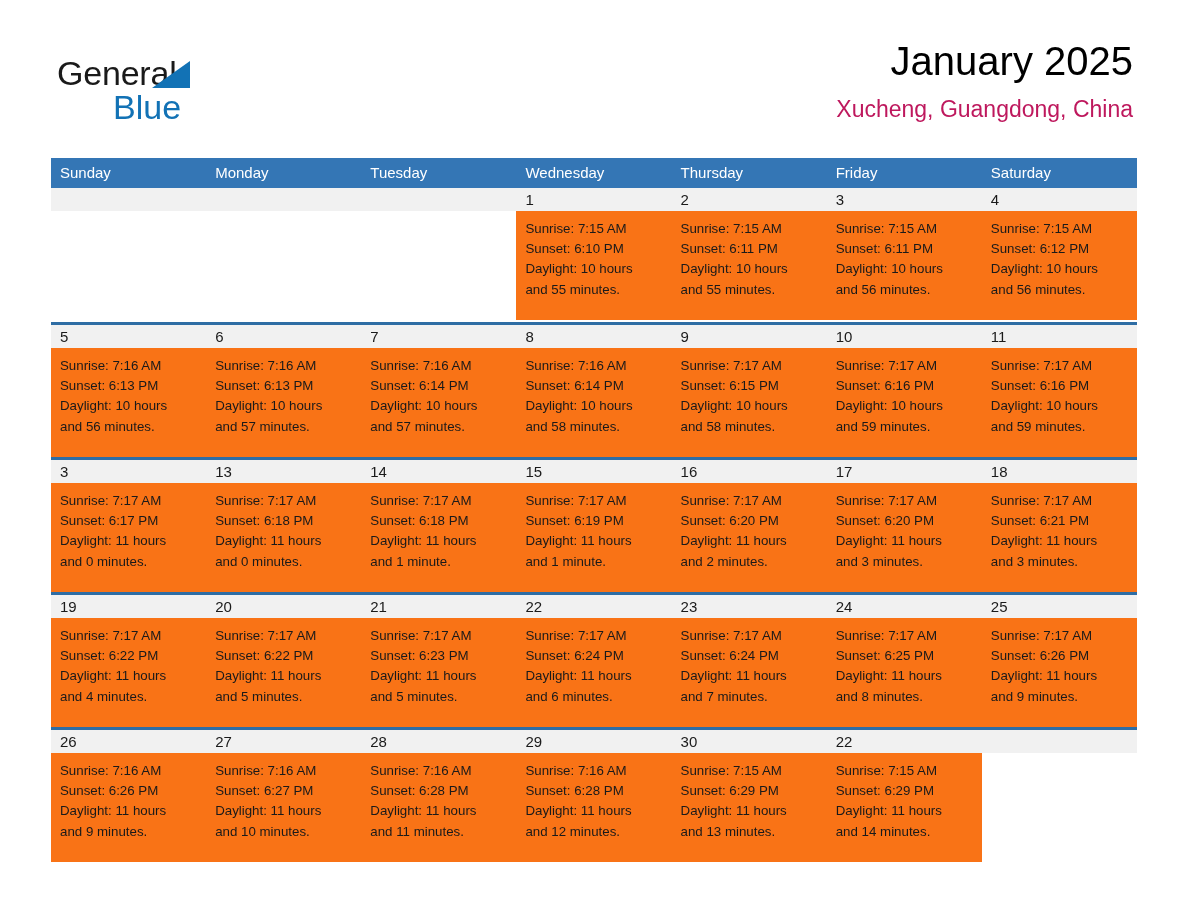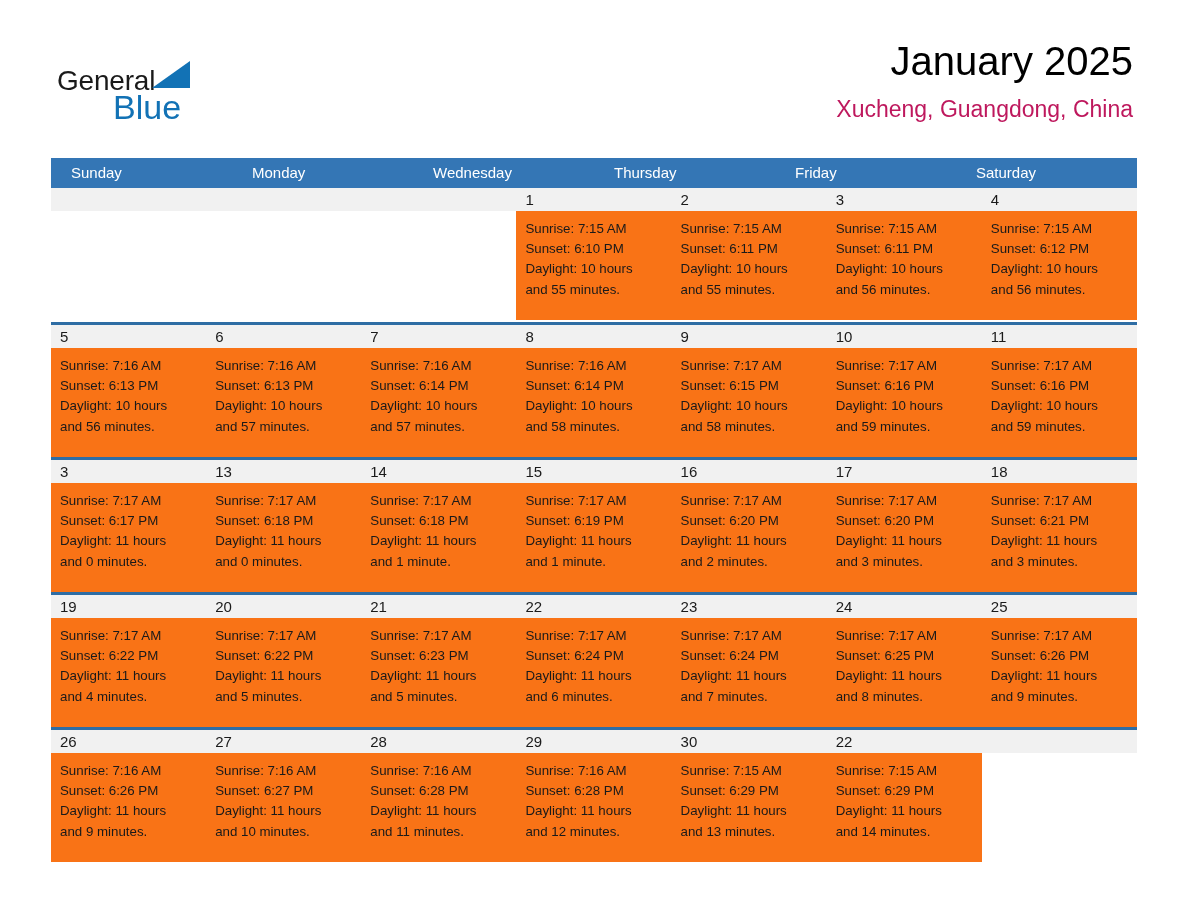--- a/index.html
+++ b/index.html
@@ -33,22 +33,22 @@
   .logo {
     position: absolute;
     left: 57px;
     top: 54px;
     width: 260px;
     height: 72px;
   }
   .logo-general {
     position: absolute;
     left: 0;
-    top: 8px;
-    font-size: 28px;
+    top: 0;
+    font-size: 34px;
     line-height: 38px;
     color: #1a1a1a;
     letter-spacing: -0.2px;
     font-weight: 400;
   }
   .logo-triangle {
     position: absolute;
     left: 95px;
     top: 7px;
     width: 0;
@@ -98,21 +98,21 @@
     display: flex;
     width: 1086px;
     height: 30px;
     background: #3476b5;
   }
   .weekday-cell {
     flex: 1 1 0;
     color: #ffffff;
     font-size: 15px;
     line-height: 30px;
-    padding-left: 20px;
+    padding-left: 9px;
     box-sizing: border-box;
     white-space: nowrap;
     overflow: hidden;
   }
 
   .week-row {
     display: flex;
     width: 1086px;
     height: 135px;
     border-top: 3px solid #2e6da4;
@@ -174,20 +174,21 @@
     <div class="title-block">
       <div class="month-title">January 2025</div>
       <div class="location-title">Xucheng, Guangdong, China</div>
     </div>
   </div>
 
   <div class="calendar">
     <div class="weekday-row" id="weekday-row">
         <div class="weekday-cell">Sunday</div>
         <div class="weekday-cell">Monday</div>
+        <div class="weekday-cell">Tuesday</div>
         <div class="weekday-cell">Wednesday</div>
         <div class="weekday-cell">Thursday</div>
         <div class="weekday-cell">Friday</div>
         <div class="weekday-cell">Saturday</div>
       </div>
     <div id="weeks-container">
         <div class="week-row first">
           <div class="day-cell empty">
             <div class="day-number-band">
               <span class="day-number"></span>

